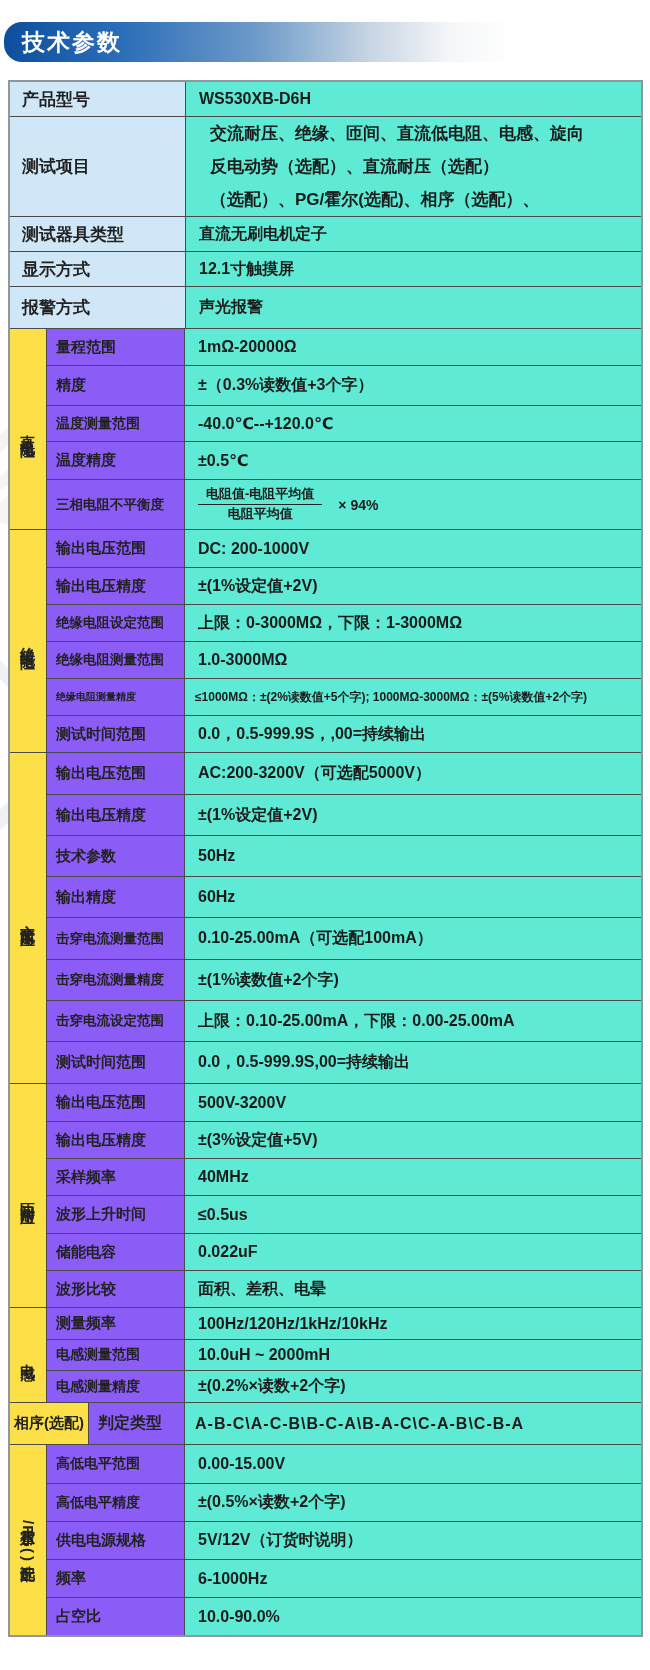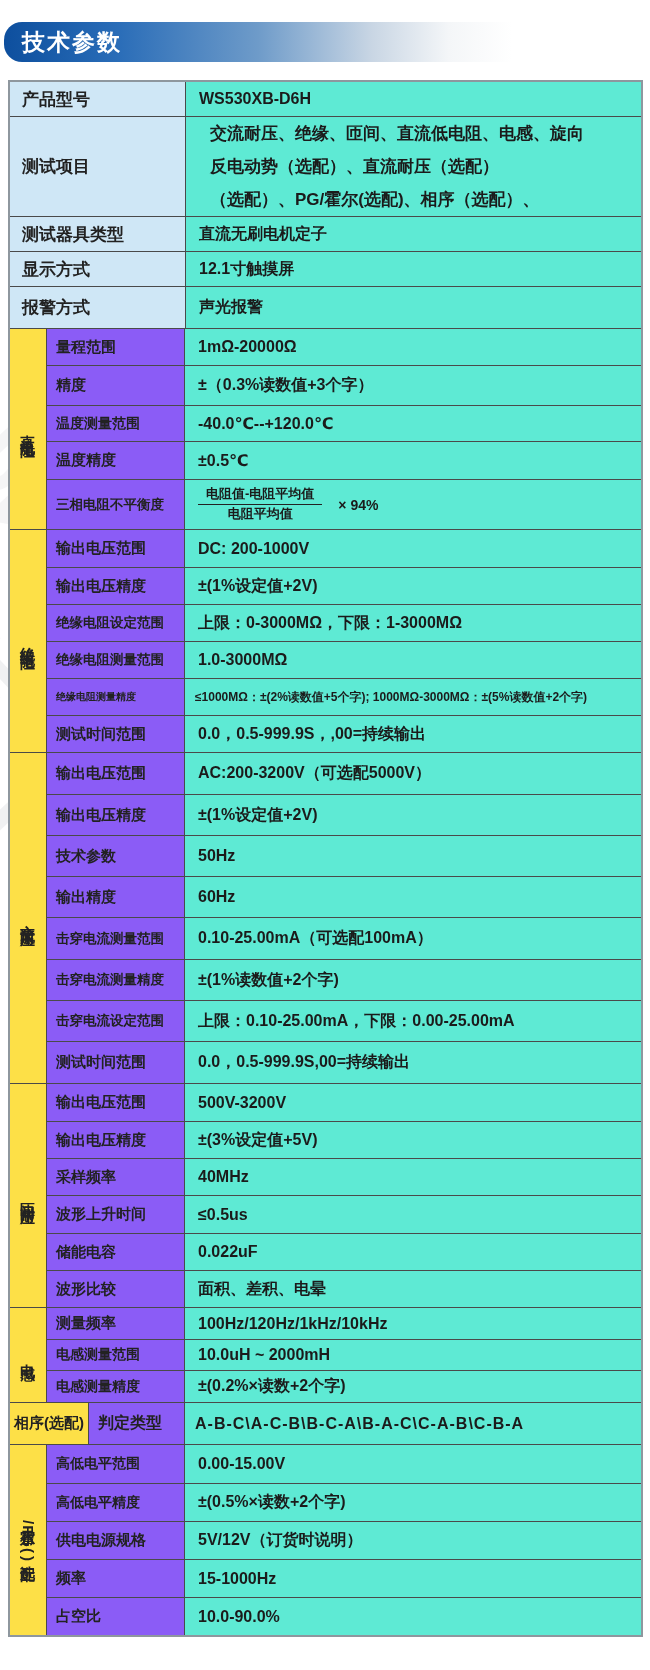--- a/index.html
+++ b/index.html
@@ -270,21 +270,21 @@
         <div class="row" style="height:38px">
           <div class="lbl" style="font-size:14px">高低电平精度</div>
           <div class="val">±(0.5%×读数+2个字)</div>
         </div>
         <div class="row" style="height:38px">
           <div class="lbl">供电电源规格</div>
           <div class="val">5V/12V（订货时说明）</div>
         </div>
         <div class="row" style="height:38px">
           <div class="lbl">频率</div>
-          <div class="val">15-1000Hz</div>
+          <div class="val">6-1000Hz</div>
         </div>
         <div class="row" style="height:38px">
           <div class="lbl">占空比</div>
           <div class="val">10.0-90.0%</div>
         </div>
       </div>
     </div>
 
   </div>
 </div>

